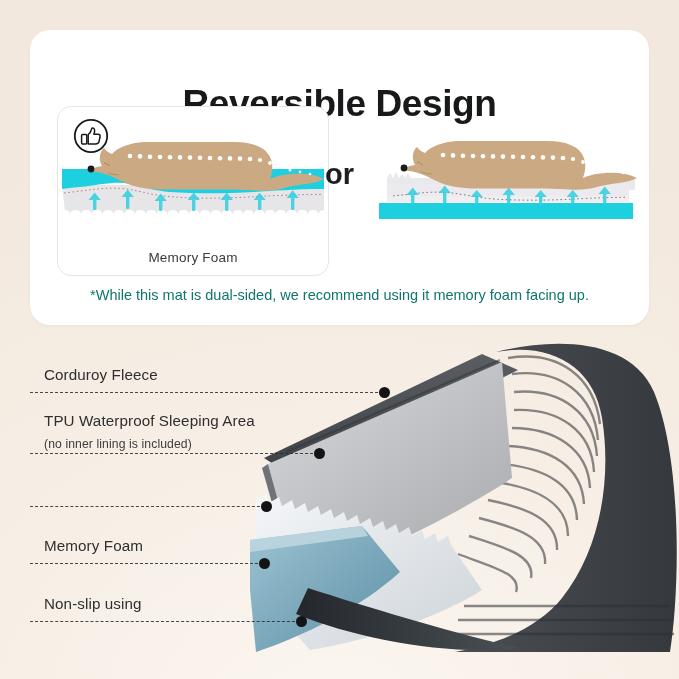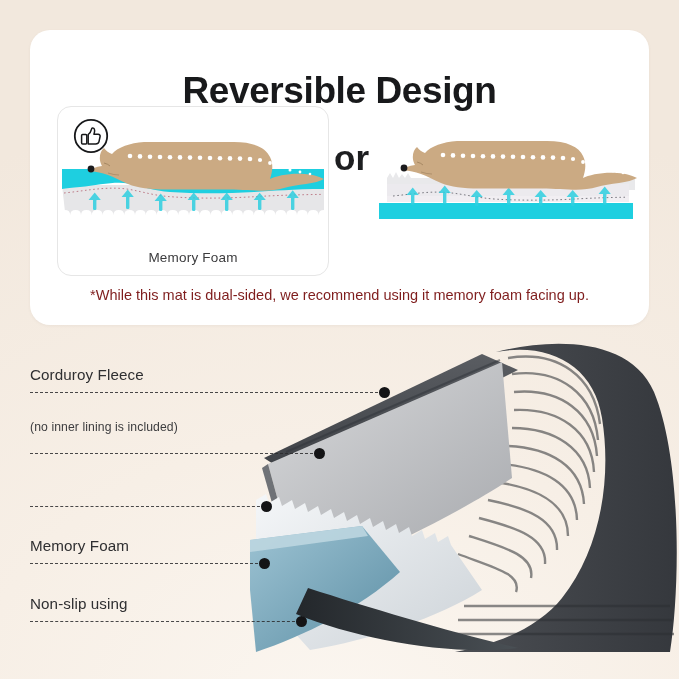--- a/index.html
+++ b/index.html
@@ -14,54 +14,54 @@
       radial-gradient(120% 90% at 50% 105%, #fbf6f0 0%, #f7efe6 45%, #f2e8dd 100%);
   }
 
   
   .card{
     position:absolute;left:30px;top:30px;width:619px;height:295px;
     background:#ffffff;border-radius:20px;
     box-shadow:0 1px 3px rgba(120,100,85,.07);
   }
   .card-title{
-    position:absolute;left:0;right:0;top:40px;
+    position:absolute;left:0;right:0;top:53px;
     text-align:center;font-size:37px;font-weight:700;color:#18191b;
     letter-spacing:-.4px;
   }
 
   
   .ill-row{position:absolute;left:0;top:76px;right:0;height:182px;}
 
   .panel{position:absolute;top:0;height:168px;}
   .panel.left{left:27px;width:270px;
     border:1px solid #e6e6e6;border-radius:14px;background:#fff;overflow:hidden;}
   .panel.right{left:341px;width:270px;overflow:hidden;}
 
   .panel-label{
     position:absolute;left:0;right:0;bottom:10px;text-align:center;
     font-size:13.5px;color:#3b3b3d;letter-spacing:.2px;
   }
 
   .or{
-    position:absolute;left:295px;top:32px;width:44px;text-align:right;
-    font-size:35px;font-weight:700;color:#1d1e20;
+    position:absolute;left:295px;top:52px;width:44px;text-align:left;
+    font-size:29px;font-weight:700;color:#1d1e20;
   }
 
   .scene{position:absolute;left:0;right:0;top:0;height:128px;}
 
   .footnote{
     position:absolute;left:0;right:0;bottom:22px;text-align:center;
-    font-size:14.5px;color:#7f1d1d;
+    font-size:14.5px;color:#0f766e;
   }
 
   
   .specs{position:absolute;left:0;top:340px;width:679px;height:339px;}
 
-  .spec{position:absolute;left:30px;}
+  .spec{position:absolute;left:44px;}
   .spec .txt{font-size:15.2px;color:#2f2f31;white-space:nowrap;letter-spacing:.1px;}
   .spec .sub{font-size:12.2px;color:#3c3c3e;margin-top:8px;letter-spacing:.1px;}
   .lead{
     position:absolute;height:0;
     border-top:1.4px dashed #2a2a2c;opacity:.85;
   }
   .dot{
     position:absolute;width:11px;height:11px;border-radius:50%;
     background:#141416;
   }
@@ -358,20 +358,21 @@
 
   <div class="specs">
 
     <div class="spec" style="top:26px;">
       <div class="txt">Corduroy Fleece</div>
     </div>
     <div class="lead" style="left:30px;top:52px;width:353px;"></div>
     <div class="dot" style="left:379px;top:47px;"></div>
 
     <div class="spec" style="top:72px;">
+      <div class="txt">TPU Waterproof Sleeping Area</div>
       <div class="sub">(no inner lining is included)</div>
     </div>
     <div class="lead" style="left:30px;top:113px;width:288px;"></div>
     <div class="dot" style="left:314px;top:108px;"></div>
 
     <div class="lead" style="left:30px;top:166px;width:235px;"></div>
     <div class="dot" style="left:261px;top:161px;"></div>
 
     <div class="spec" style="top:197px;">
       <div class="txt">Memory Foam</div>

